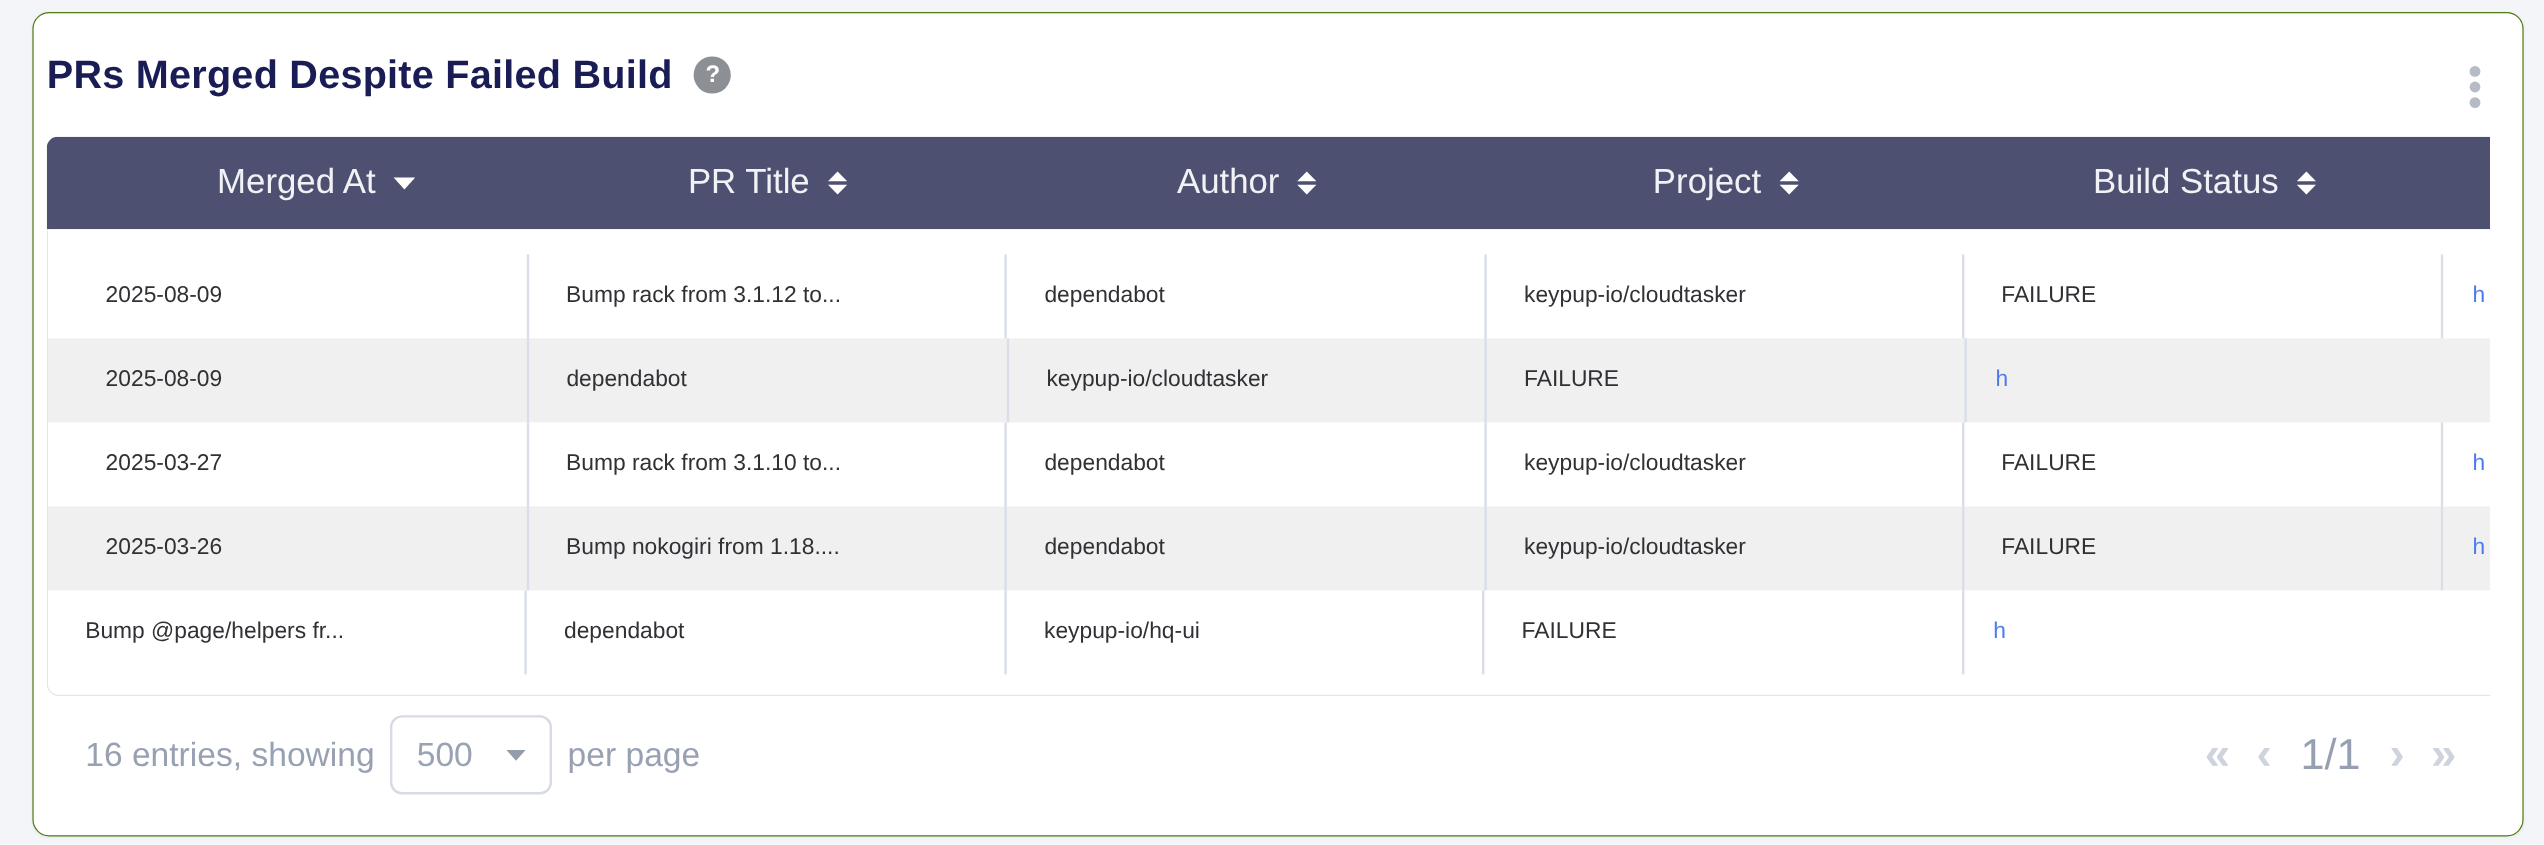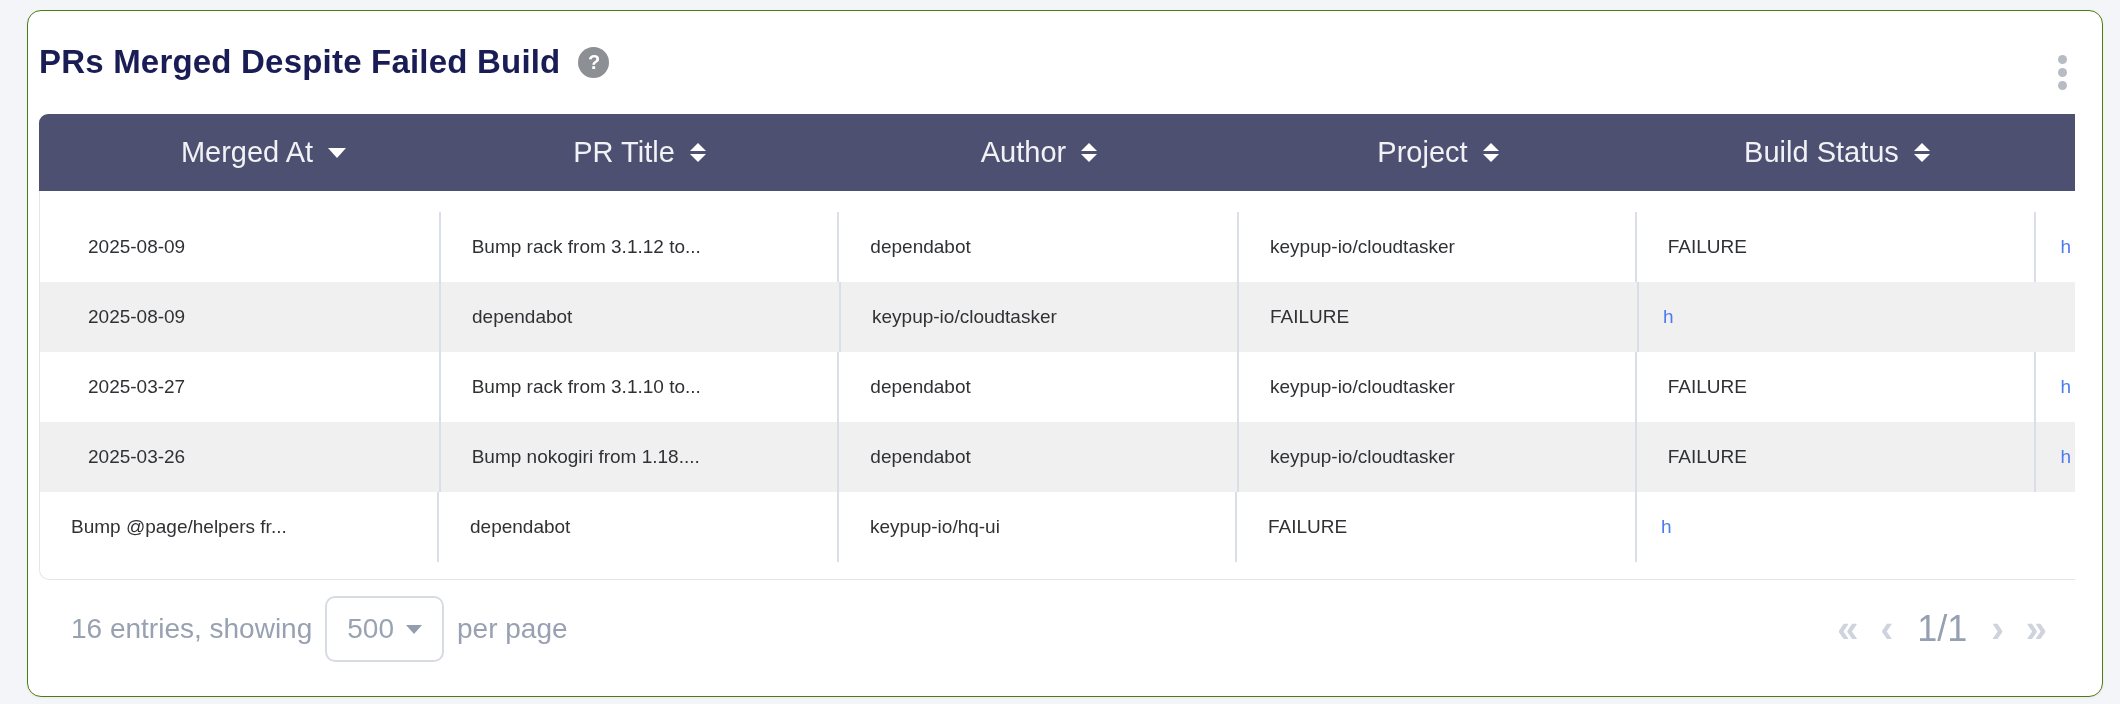--- a/index.html
+++ b/index.html
@@ -75,21 +75,21 @@
   .tri-down { width:0; height:0; border-left:8px solid transparent; border-right:8px solid transparent; border-top:8px solid #ffffff; }
   .tri-down.big { border-left-width:9px; border-right-width:9px; border-top-width:10px; }
   
   .footer {
     position:absolute; left:11px; right:28px; top:558px; height:120px;
     display:flex; align-items:center; justify-content:space-between;
     color:#98a1b2; font-size:28px;margin-left:32px;
   }
   .foot-left { display:flex; align-items:center; gap:13px; }
   .pagesize {
-    display:flex; align-items:center; gap:12px;
+    display:flex; align-items:center; gap:28px;
     border:2px solid #d6dbe4; border-radius:10px;
     height:66px; padding:0 20px; cursor:pointer; background:#ffffff;
     color:#9aa3b4;
   }
   .caret-down { width:0; height:0; border-left:8px solid transparent; border-right:8px solid transparent; border-top:9px solid #949dad; }
   .foot-right { display:flex; align-items:center; gap:18px; margin-right:25px; }
   .pg-btn {
     background:none; border:none; font-family:"Liberation Sans", sans-serif;
     font-size:38px; font-weight:700; color:#ced3dd; cursor:pointer; line-height:1;
     padding:0 2px;

